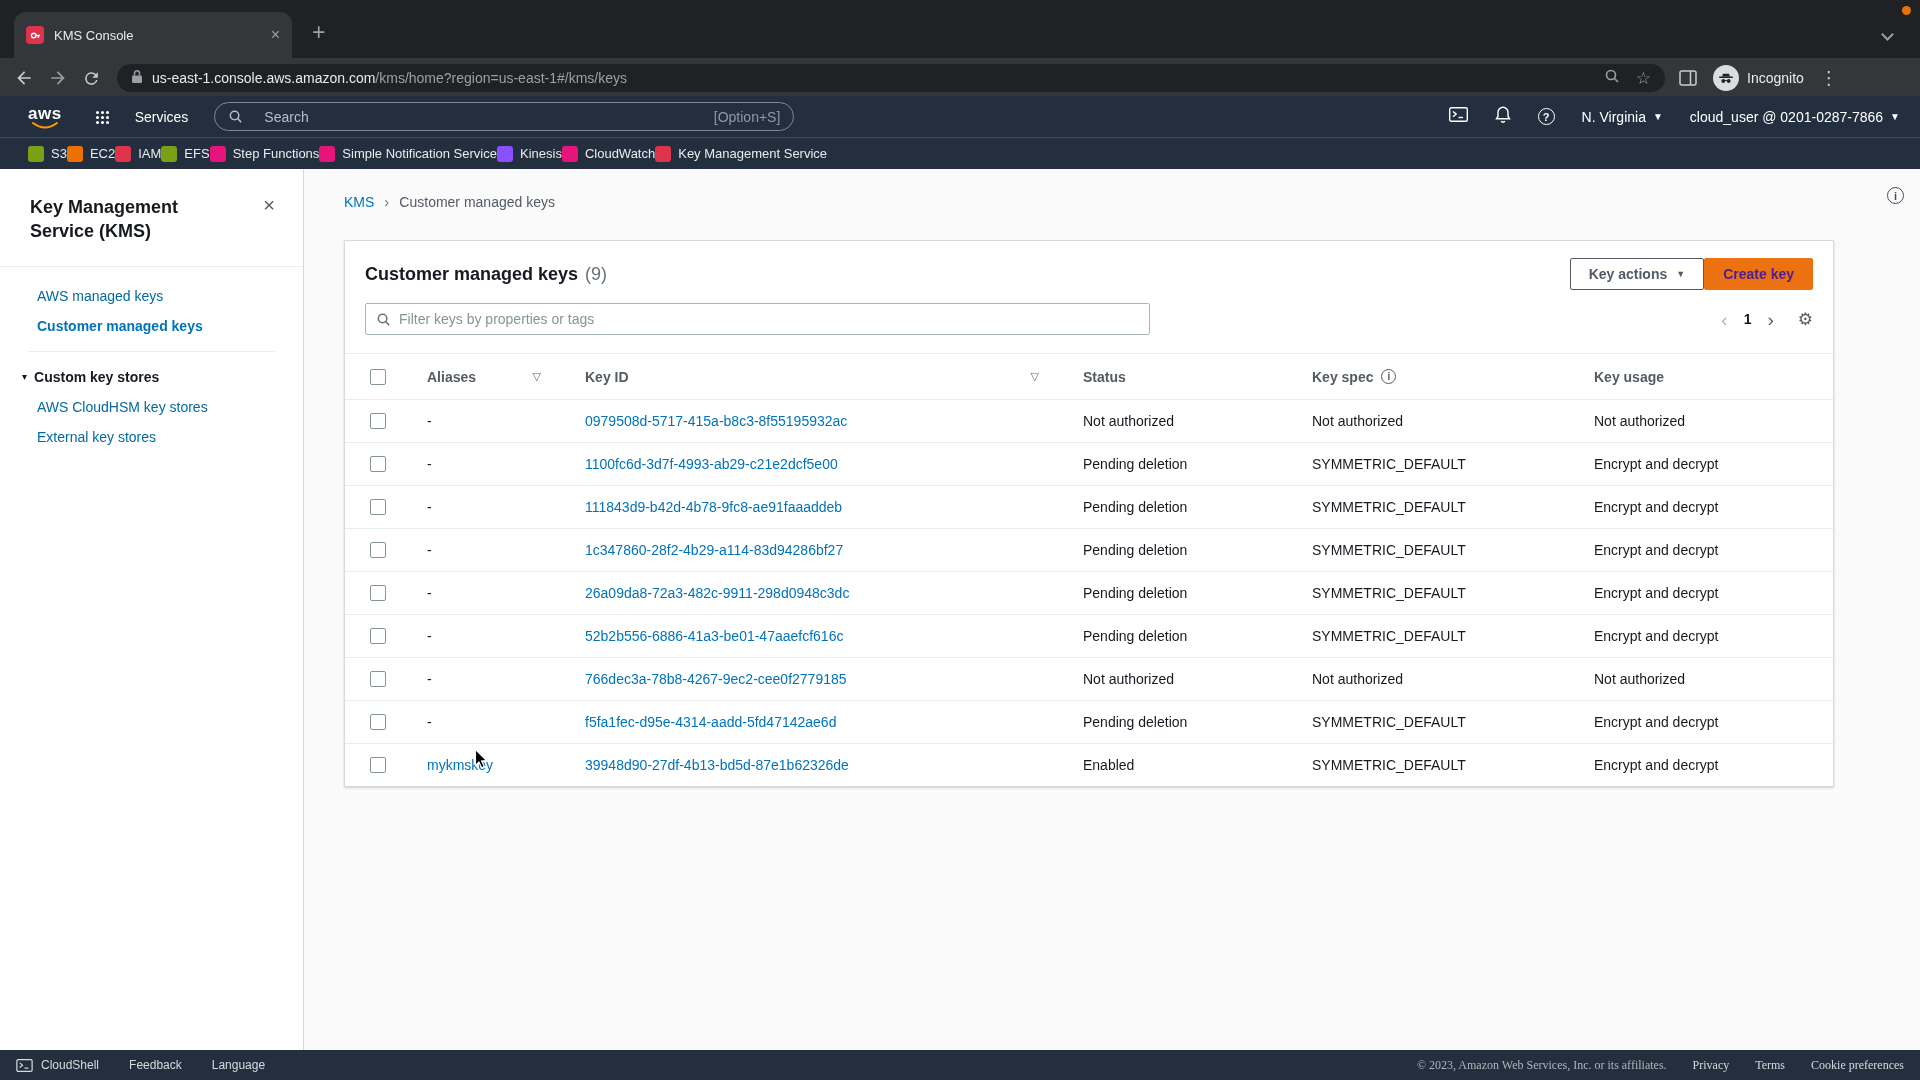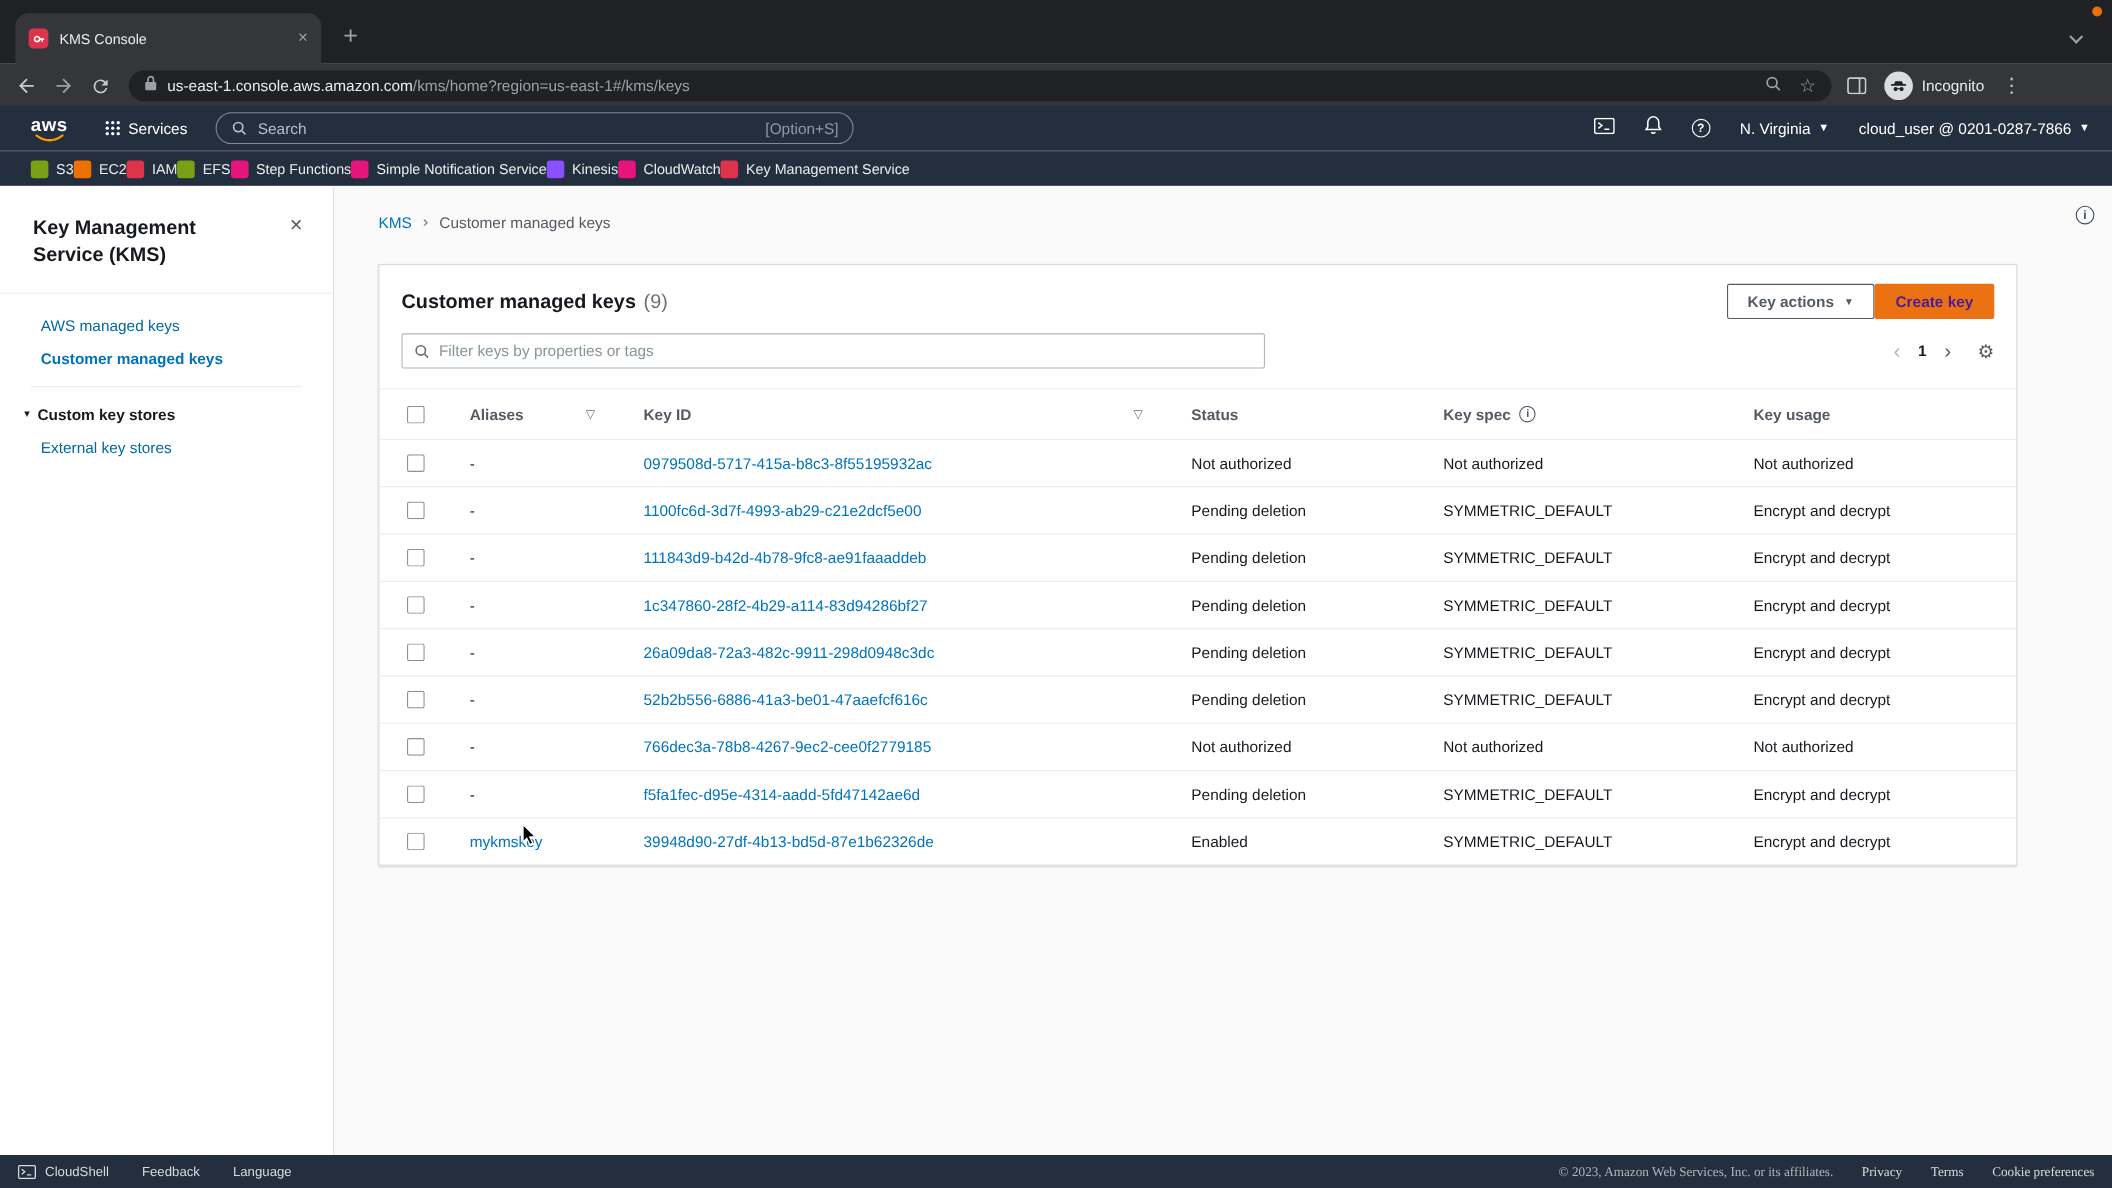--- a/index.html
+++ b/index.html
@@ -37,27 +37,27 @@
   .incog-circle { width:26px; height:26px; border-radius:50%; background:#dadce0;
     display:flex; align-items:center; justify-content:center; }
   .incog-label { color:#e8eaed; font-size:14px; }
   .kebab { color:#c7cbd0; font-size:18px; margin-left:16px; margin-right:14px; }
 
   
   #aws-header { position:absolute; top:96px; left:0; right:0; height:41px; background:#232f3e;
     display:flex; align-items:center; color:#fff; }
   .aws-logo { margin-left:28px; display:flex; flex-direction:column; align-items:center; line-height:1; }
   .aws-logo span { font-weight:800; font-size:17px; letter-spacing:.5px; }
-  .services { margin-left:34px; display:flex; align-items:center; gap:7px; font-size:14px; }
+  .services { margin-left:34px; display:flex; align-items:flex-end; gap:25px; font-size:14px; }
   .grid-icon { position:relative; width:14px; height:14px; }
   .grid-icon::before { content:""; position:absolute; left:0; top:0; width:3px; height:3px; border-radius:50%;
     background:#fff; box-shadow:5px 0 0 #fff,10px 0 0 #fff,0 5px 0 #fff,5px 5px 0 #fff,10px 5px 0 #fff,
     0 10px 0 #fff,5px 10px 0 #fff,10px 10px 0 #fff; }
   .console-search { margin-left:26px; width:580px; height:29px; border:1px solid #7d8998; border-radius:15px;
-    display:flex; align-items:center; padding:0 13px; gap:9px; font-size:14px; color:#b6bec9; }
+    display:flex; align-items:center; padding:0 13px; gap:21px; font-size:14px; color:#b6bec9; }
   .search-shortcut { margin-left:auto; color:#8d99a8; }
   .hdr-right { margin-left:auto; display:flex; align-items:center; gap:27px; margin-right:20px; }
   .help-circle { width:17px; height:17px; border:1.5px solid #fff; border-radius:50%; font-size:11px;
     font-weight:700; display:flex; align-items:center; justify-content:center; }
   .hdr-drop { display:flex; align-items:center; gap:7px; font-size:14px; white-space:nowrap; }
   .caret-dn { font-size:10px; line-height:1; }
 
   
   #fav-bar { position:absolute; top:137px; left:0; right:0; height:32px; background:#232f3e;
     border-top:1px solid #3d4b5c; display:flex; align-items:center; padding-left:28px; }
@@ -297,20 +297,21 @@
     <span class="side-close">×</span>
   </div>
   <div class="side-divider"></div>
   <div class="side-link">AWS managed keys</div>
   <div class="side-link selected">Customer managed keys</div>
   <div class="side-divider inner"></div>
   <div class="side-section">
     <span class="caret-dn">▾</span>
     <span>Custom key stores</span>
   </div>
+  <div class="side-link">AWS CloudHSM key stores</div>
   <div class="side-link">External key stores</div>
 </div>
 
 <div id="main">
   <div class="breadcrumb">
     <span class="crumb-link">KMS</span>
     <span class="crumb-sep">›</span>
     <span class="crumb-current">Customer managed keys</span>
   </div>
   <span class="info-toggle">i</span>

